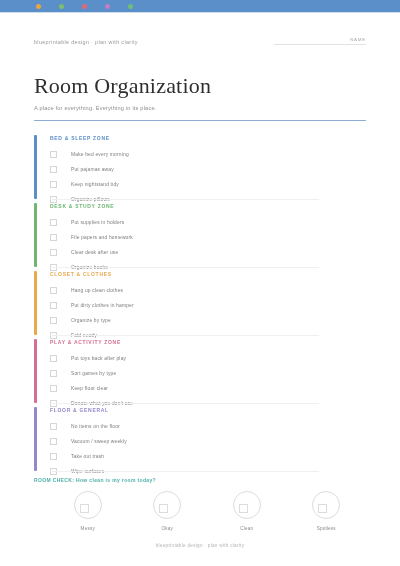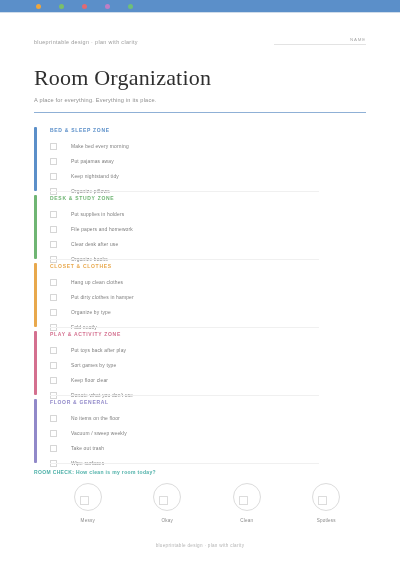--- a/index.html
+++ b/index.html
@@ -70,21 +70,21 @@
     background: #e3e3e3;
     margin-top: 2px;
   }
 
   
   .title {
     font-family: "Liberation Serif", serif;
     font-size: 22px;
     color: #2f2f2f;
     letter-spacing: 0.2px;
-    margin-top: 21px;
+    margin-top: 29px;
     line-height: 1.1;
   }
   .subtitle {
     font-size: 5.6px;
     color: #8e8e8e;
     letter-spacing: 0.2px;
     margin-top: 7px;
   }
   .title-rule {
     height: 1px;

